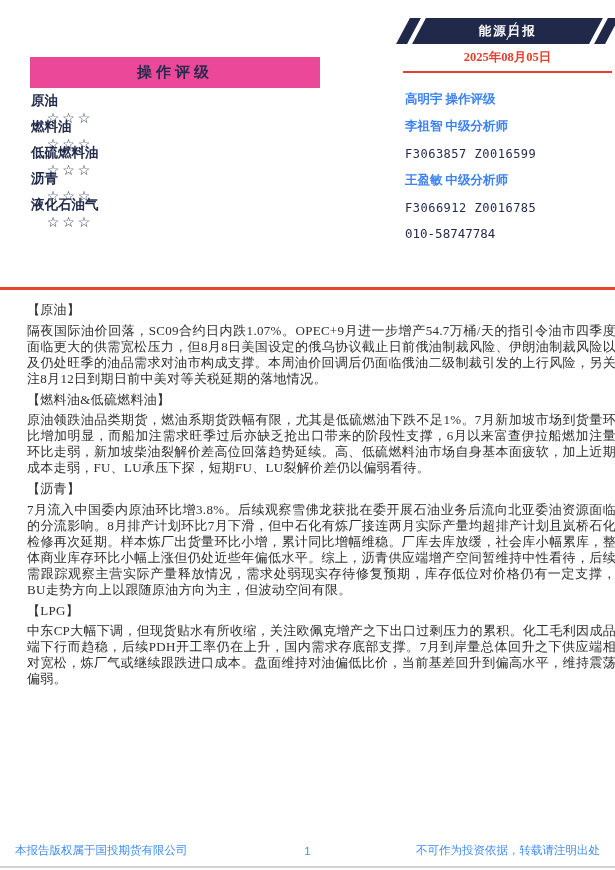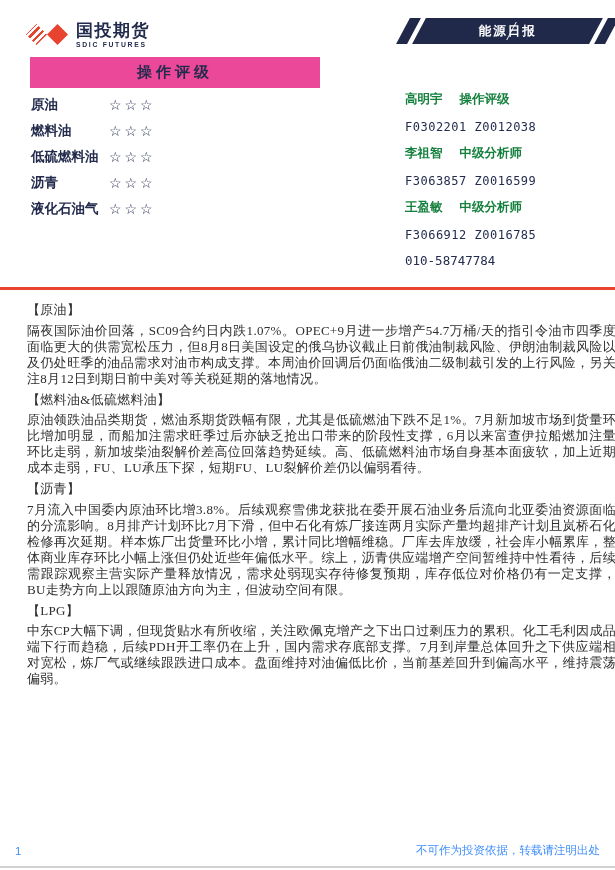--- a/index.html
+++ b/index.html
@@ -31,30 +31,30 @@
 
   .date-row { position:absolute; left:403px; top:49px; width:209px; text-align:center;
               color:#e5402f; font-weight:bold; font-size:12.5px; padding-bottom:5px;
               border-bottom:2px solid #e5402f; }
 
   
   .rating-banner { position:absolute; left:30px; top:57px; width:290px; height:31px;
                    background:#ec4899; color:#222b4c; font-size:15px; font-weight:bold;
                    letter-spacing:4px; display:flex; align-items:center; justify-content:center; }
   .ratings { position:absolute; left:31px; top:92px; }
-  .rating-row { display:flex; align-items:center; height:26px; }
+  .rating-row { display:flex; align-items:center; height:26px;flex-direction:column; }
   .rating-label { min-width:70px; font-size:13.5px; font-weight:bold; color:#222b4c;
                   white-space:nowrap; margin-right:8px; }
   .rating-stars { font-size:14px; font-weight:bold; color:#222b4c; letter-spacing:3px;
                   font-family:"DejaVu Sans",sans-serif; }
 
   
   .analysts { position:absolute; left:405px; top:86px; width:208px; }
-  .an-name { height:27px; display:flex; align-items:center; gap:17px;
-             font-size:12.5px; font-weight:bold; color:#15803d; }
+  .an-name { height:27px; display:flex; align-items:center; gap:3px;
+             font-size:12.5px; font-weight:bold; color:#3b82f6; }
   .an-codes { height:27px; display:flex; align-items:center; font-size:12px; color:#232c4e;
               letter-spacing:0.5px; font-family:"DejaVu Sans Mono",monospace; }
   .contact { }
   .contact-line { height:25px; display:flex; align-items:center; font-size:12.5px; color:#232c4e;
                   font-family:"DejaVu Sans Mono",monospace; }
 
   .red-rule { position:absolute; left:0; top:287px; width:615px; height:2.5px; background:#e8432e; }
 
   
   .body { position:absolute; left:27px; top:297px; width:589px; color:#2e2e2e;
@@ -69,40 +69,31 @@
   .footer-left { flex:1 1 0; text-align:left; }
   .footer-center { flex:0 0 auto; text-align:center; }
   .footer-right { flex:1 1 0; text-align:right; }
   .bottom-line { position:absolute; left:0; top:866px; width:615px; height:2px; background:#d2d2d2; }
 </style>
 </head>
 <body>
 
 <div class="page">
 
-  <div class="logo">
-    <div class="diamonds">
-      <span class="diamond striped"></span>
-      <span class="diamond solid"></span>
-    </div>
-    <div class="logo-text">
-      <div class="brand-cn">国投期货</div>
-      <div class="brand-en">SDIC FUTURES</div>
-    </div>
-  </div>
 
   <div class="banner">
     <span class="sliver"></span>
     <div class="banner-main">
       <span class="banner-text">能源日报</span>
       <span class="banner-divider"></span>
     </div>
     <span class="sliver"></span>
   </div>
 
+  <div class="date-row">2025年08月05日</div>
 
   <div class="rating-banner">操作评级</div>
 
   <div class="ratings">
     <div class="rating-row">
       <span class="rating-label">原油</span>
       <span class="rating-stars">☆☆☆</span>
     </div>
     <div class="rating-row">
       <span class="rating-label">燃料油</span>
@@ -120,21 +111,20 @@
       <span class="rating-label">液化石油气</span>
       <span class="rating-stars">☆☆☆</span>
     </div>
   </div>
 
   <div class="analysts">
     <div class="an-name">
       <span>高明宇</span>
       <span>操作评级</span>
     </div>
-    <div class="an-codes">F0302201 Z0012038</div>
     <div class="an-name">
       <span>李祖智</span>
       <span>中级分析师</span>
     </div>
     <div class="an-codes">F3063857 Z0016599</div>
     <div class="an-name">
       <span>王盈敏</span>
       <span>中级分析师</span>
     </div>
     <div class="an-codes">F3066912 Z0016785</div>
@@ -150,18 +140,19 @@
     <p class="section-body">隔夜国际油价回落，SC09合约日内跌1.07%。OPEC+9月进一步增产54.7万桶/天的指引令油市四季度面临更大的供需宽松压力，但8月8日美国设定的俄乌协议截止日前俄油制裁风险、伊朗油制裁风险以及仍处旺季的油品需求对油市构成支撑。本周油价回调后仍面临俄油二级制裁引发的上行风险，另关注8月12日到期日前中美对等关税延期的落地情况。</p>
     <h3 class="section-heading">【燃料油&amp;低硫燃料油】</h3>
     <p class="section-body">原油领跌油品类期货，燃油系期货跌幅有限，尤其是低硫燃油下跌不足1%。7月新加坡市场到货量环比增加明显，而船加注需求旺季过后亦缺乏抢出口带来的阶段性支撑，6月以来富查伊拉船燃加注量环比走弱，新加坡柴油裂解价差高位回落趋势延续。高、低硫燃料油市场自身基本面疲软，加上近期成本走弱，FU、LU承压下探，短期FU、LU裂解价差仍以偏弱看待。</p>
     <h3 class="section-heading">【沥青】</h3>
     <p class="section-body">7月流入中国委内原油环比增3.8%。后续观察雪佛龙获批在委开展石油业务后流向北亚委油资源面临的分流影响。8月排产计划环比7月下滑，但中石化有炼厂接连两月实际产量均超排产计划且岚桥石化检修再次延期。样本炼厂出货量环比小增，累计同比增幅维稳。厂库去库放缓，社会库小幅累库，整体商业库存环比小幅上涨但仍处近些年偏低水平。综上，沥青供应端增产空间暂维持中性看待，后续需跟踪观察主营实际产量释放情况，需求处弱现实存待修复预期，库存低位对价格仍有一定支撑，BU走势方向上以跟随原油方向为主，但波动空间有限。</p>
     <h3 class="section-heading">【LPG】</h3>
     <p class="section-body">中东CP大幅下调，但现货贴水有所收缩，关注欧佩克增产之下出口过剩压力的累积。化工毛利因成品端下行而趋稳，后续PDH开工率仍在上升，国内需求存底部支撑。7月到岸量总体回升之下供应端相对宽松，炼厂气或继续跟跌进口成本。盘面维持对油偏低比价，当前基差回升到偏高水平，维持震荡偏弱。</p>
   </div>
 
   <div class="footer">
+    <span class="footer-left">本报告版权属于国投期货有限公司</span>
     <span class="footer-center">1</span>
     <span class="footer-right">不可作为投资依据，转载请注明出处</span>
   </div>
   <div class="bottom-line"></div>
 
 </div>
 
 </body></html>

